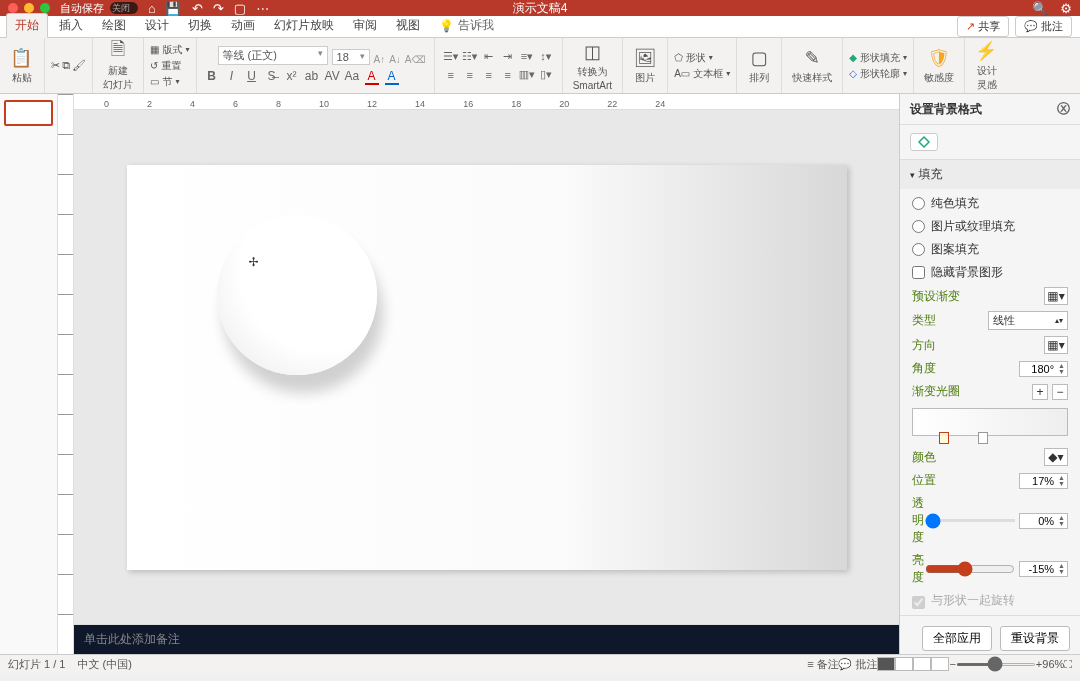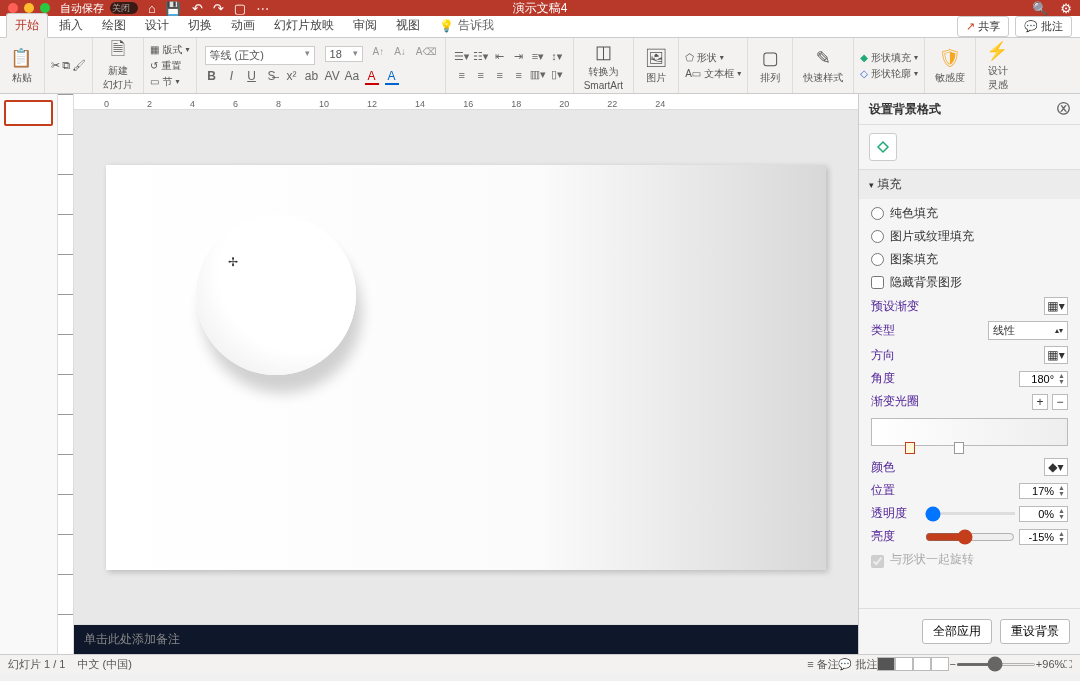--- a/index.html
+++ b/index.html
@@ -25,21 +25,21 @@
   .menu-right { position: absolute; right: 8px; display: flex; gap: 6px; align-items: center; }
   .mbtn { border: 1px solid #ccc; border-radius: 3px; padding: 2px 8px; font-size: 11px; background: #fff; display:flex; align-items:center; gap:3px; }
 
   
   .ribbon { height: 56px; background: #f3f2f1; display: flex; border-bottom: 1px solid #ccc; }
   .rgroup { display: flex; flex-direction: column; align-items: center; justify-content: center; padding: 0 6px; border-right: 1px solid #ddd; font-size: 10px; color: #555; }
   .big-btn { display:flex; flex-direction:column; align-items:center; justify-content:center; padding:2px 4px; gap:1px; font-size:10px; color:#555;}
   .big-btn .ico { width: 24px; height: 24px; display:flex; align-items:center; justify-content:center; font-size:18px; }
   .small-row { display:flex; flex-direction:column; gap:0px; font-size:10px; }
   .small-row div { display:flex; align-items:center; gap:3px; padding:1px 0;}
-  .fontbox { display:flex; align-items:flex-start; gap:10px; }
+  .fontbox { display:flex; align-items:flex-end; gap:4px;margin-left:13px; }
   .fontsel { border:1px solid #ccc; background:#fff; padding:1px 4px; font-size:11px; width:110px; display:flex; justify-content:space-between;}
   .sizesel { border:1px solid #ccc; background:#fff; padding:1px 4px; font-size:11px; width:38px; display:flex; justify-content:space-between;}
   .fmt-row { display:flex; gap:6px; font-size:12px; color:#666; }
   .fmt-row span { width:14px; text-align:center; }
   .para-icons { display:flex; gap:3px; }
   .para-icons span { width:16px; height:14px; display:flex; align-items:center; justify-content:center; color:#666; font-size:11px;}
 
   
   .workspace { display: flex; height: 560px; }
   .thumbs { width: 58px; background: #f9f9f9; border-right: 1px solid #ddd; padding: 6px 4px; }
@@ -48,31 +48,31 @@
   .ruler-v .ticks { position:absolute; top:0; bottom:0; width:100%; background-image: linear-gradient(to bottom, #999 0, #999 1px, transparent 1px, transparent 100%); background-size: 100% 40px; }
   .canvas-area { flex:1; display:flex; flex-direction:column; background:#e8e8e8; }
   .ruler-h { height:16px; background:#fff; border-bottom:1px solid #ddd; display:flex; align-items:flex-end; padding-left:30px; font-size:9px; color:#666; gap:38px; overflow:hidden;}
   .slide-wrap { flex:1; display:flex; align-items:center; justify-content:center; padding:10px 20px; position:relative; }
   .slide { width: 720px; height: 405px; background: linear-gradient(90deg, #ffffff 0%, #fbfbfb 60%, #d8d8d8 100%); box-shadow: 2px 2px 6px rgba(0,0,0,.2); position:relative; }
   .circle { position:absolute; left:90px; top:50px; width:160px; height:160px; border-radius:50%; background:radial-gradient(circle at 65% 35%, #fff 0%, #fff 55%, #e8e8e8 100%); box-shadow: 6px 18px 14px rgba(0,0,0,.18); }
   .cursor { position:absolute; left:122px; top:90px; font-size:12px; pointer-events:none;}
   .notes { height:30px; background:#0f172a; border-top:1px solid #ddd; padding:6px 10px; color:#888; font-size:12px;}
 
   
-  .rpane { width: 222px; background:#f5f5f5; border-left:1px solid #ccc; display:flex; flex-direction:column; }
+  .rpane { width: 181px; background:#f5f5f5; border-left:1px solid #ccc; display:flex; flex-direction:column; }
   .rpane-head { padding:6px 10px; font-weight:600; display:flex; justify-content:space-between; align-items:center; border-bottom:1px solid #ddd;}
   .rpane-head .close { color:#666; cursor:pointer; font-size:13px;}
   .fill-ico { width:28px; height:28px; margin:8px 10px; border:1px solid #ccc; background:#fff; display:flex; align-items:center; justify-content:center; border-radius:3px;}
   .section { border-top:1px solid #ddd; }
   .sec-head { padding:6px 10px; font-size:12px; font-weight:500; display:flex; align-items:center; gap:4px; background:#ececec;}
   .sec-body { padding:6px 12px; display:flex; flex-direction:column; gap:6px; }
   .radio-row { display:flex; align-items:center; gap:6px; font-size:12px; }
   .radio-row input { accent-color:#c43e1c; }
   .form-row { display:flex; align-items:center; justify-content:space-between; font-size:12px; }
-  .form-row label { color:#4c1d95; }
+  .form-row label { color:#4d7c0f; }
   .sel { border:1px solid #bbb; background:#fff; font-size:11px; padding:1px 4px; width:80px; display:flex; justify-content:space-between; align-items:center;}
   .mini { width:24px; display:flex; justify-content:center; border:1px solid #bbb; background:#fff; padding:1px 0;}
   .spin { display:flex; align-items:center; border:1px solid #bbb; background:#fff; font-size:11px; }
   .spin input { border:none; width:36px; text-align:right; padding:1px 2px; font-size:11px;}
   .spin .ud { display:flex; flex-direction:column; font-size:7px; line-height:6px; padding:0 2px; color:#666;}
   .gstops { height:28px; border:1px solid #bbb; background:linear-gradient(90deg,#fff,#eee); position:relative; margin:2px 0 6px;}
   .stop { position:absolute; bottom:-9px; width:10px; height:12px; border:1px solid #999; background:#fff9d9;}
   .stop.active { border-color:#c43e1c; }
   .stop2 { background:#fff;}
   .slider { -webkit-appearance:none; width:90px; height:3px; background:#ddd; }

